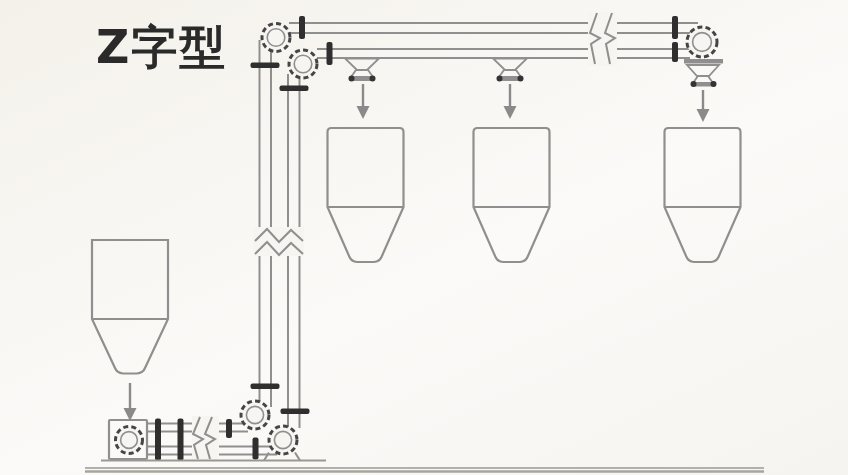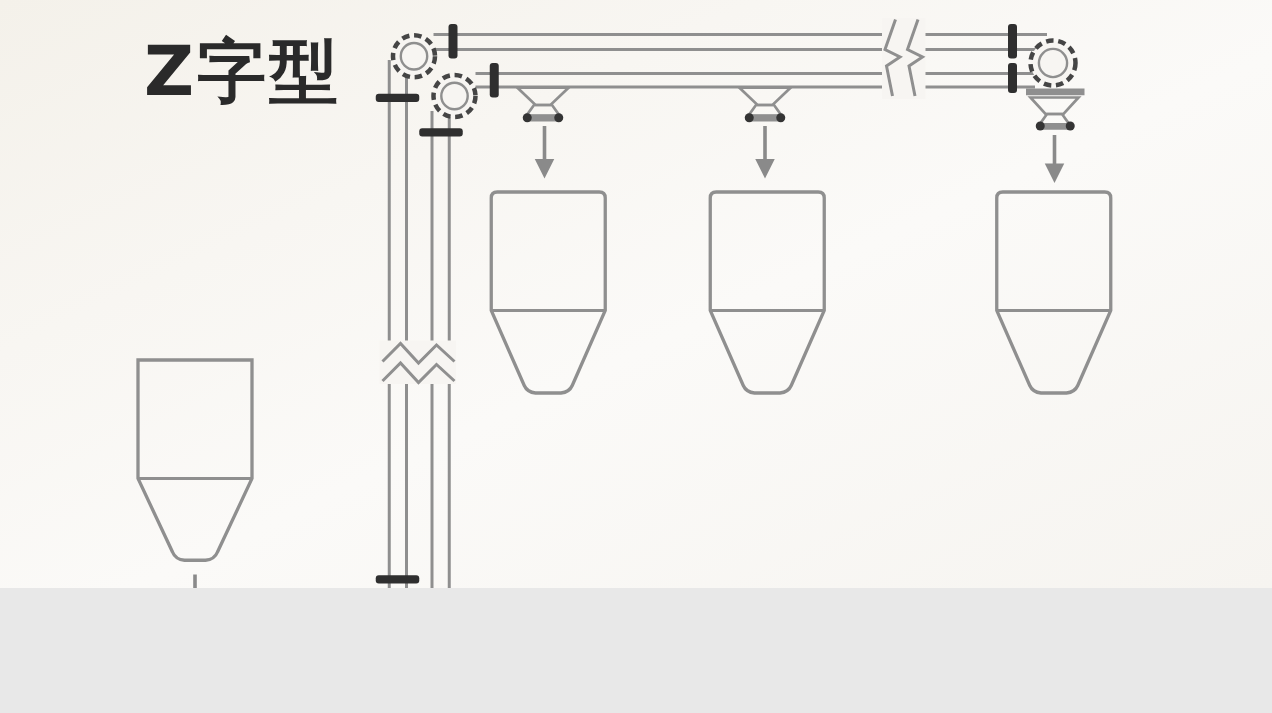--- a/index.html
+++ b/index.html
@@ -1,18 +1,18 @@
 <!DOCTYPE html>
 <html><head>
 <meta charset="utf-8">
 <style>
   html,body{margin:0;padding:0;background:#e8e8e8;}
   .screenshot{
     position:relative;
-    width:848px;height:392px;
+    width:848px;height:475px;
     overflow:hidden;
     background:linear-gradient(155deg,#f4f1ea 0%,#f8f6f2 30%,#fbfaf8 55%,#f6f4f0 100%);
     font-family:"Liberation Sans","DejaVu Sans",sans-serif;
   }
   .title{
     position:absolute;left:96px;top:22px;
     font-size:46px;font-weight:bold;color:#2a2a2a;
     letter-spacing:2px;line-height:1.1;
     font-family:"DejaVu Sans","Liberation Sans",sans-serif;
   }

